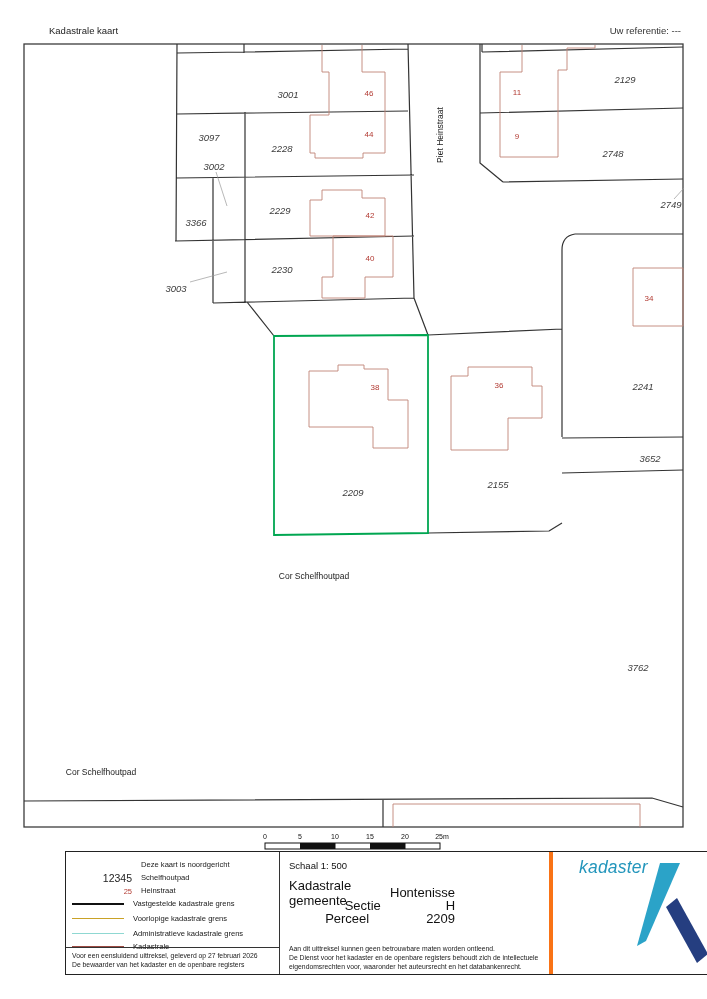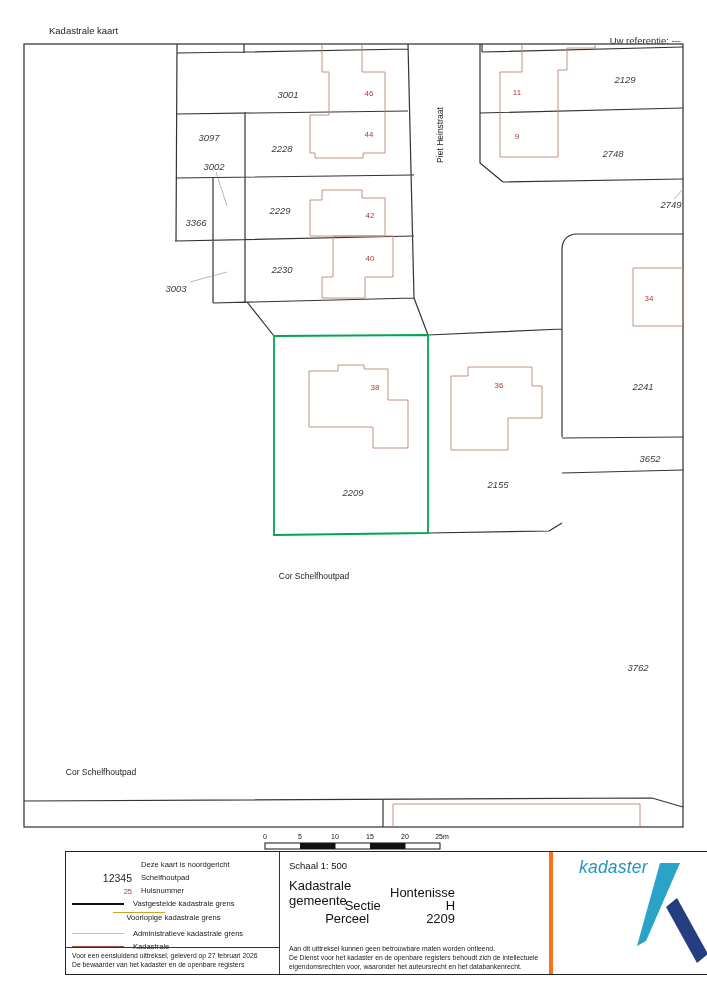--- a/index.html
+++ b/index.html
@@ -1,21 +1,21 @@
 <!DOCTYPE html>
 <html><head>
 <meta charset="utf-8">
 <style>
   html,body{margin:0;padding:0;}
   body{
     width:707px;height:999px;position:relative;background:#ffffff;
     font-family:"Liberation Sans", sans-serif;color:#222;overflow:hidden;
   }
   .hdr-left{position:absolute;left:25px;top:25px;font-size:9.5px;color:#222;padding-left:24px;}
-  .hdr-right{position:absolute;right:26px;top:25px;font-size:9.5px;color:#333;margin-top:10px;}
+  .hdr-right{position:absolute;right:26px;top:25px;font-size:9.5px;color:#333;}
   svg text{font-family:"Liberation Sans", sans-serif;}
   .parcel-lbl{font-size:9.5px;font-style:italic;fill:#3b3b3b;}
   .house-num{font-size:8px;fill:#b23a32;}
   .street-lbl{font-size:8.5px;fill:#222;}
   .tick-lbl{font-size:7px;fill:#111;}
 
   
   .footbox{
     position:absolute;left:28px;top:851px;width:657px;height:124px;
     border:1.5px solid #222;box-sizing:border-box;display:flex;background:#fff;margin-left:37px;
@@ -126,28 +126,28 @@
     <div class="lg-row" style="top:6px;">
       <span class="lg-sym"></span>
       <span class="lg-label">Deze kaart is noordgericht</span>
     </div>
     <div class="lg-row" style="top:19px;">
       <span class="lg-sym"><span class="pnum">12345</span></span>
       <span class="lg-label">Schelfhoutpad</span>
     </div>
     <div class="lg-row" style="top:32px;">
       <span class="lg-sym"><span class="hnum">25</span></span>
-      <span class="lg-label">Huisnummer</span>
+      <span class="lg-label">Heinstraat</span>
     </div>
     <div class="lg-row" style="top:45px;">
       <span class="lg-line-spacer"></span>
         <span class="lg-line l-black"></span>
       <span class="lg-label">Vastgestelde kadastrale grens</span>
     </div>
-    <div class="lg-row" style="top:60px;flex-direction:column;">
+    <div class="lg-row" style="top:60px;">
       <span class="lg-line-spacer"></span>
         <span class="lg-line l-gold"></span>
       <span class="lg-label">Voorlopige kadastrale grens</span>
     </div>
     <div class="lg-row" style="top:75px;">
       <span class="lg-line-spacer"></span>
         <span class="lg-line l-cyan"></span>
       <span class="lg-label">Administratieve kadastrale grens</span>
     </div>
     <div class="lg-row" style="top:88px;">

